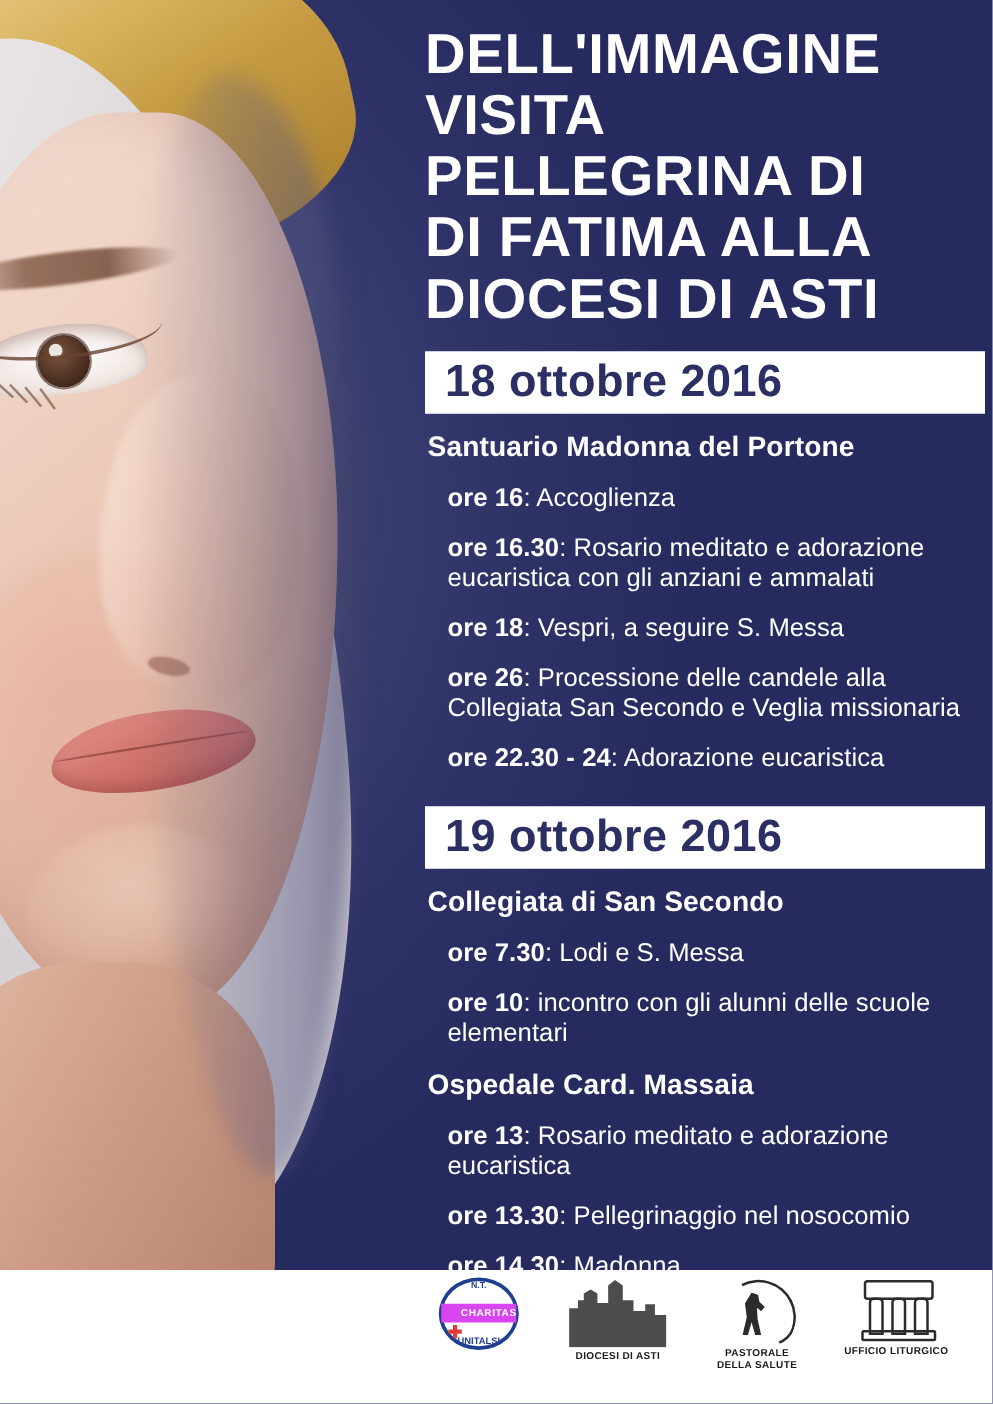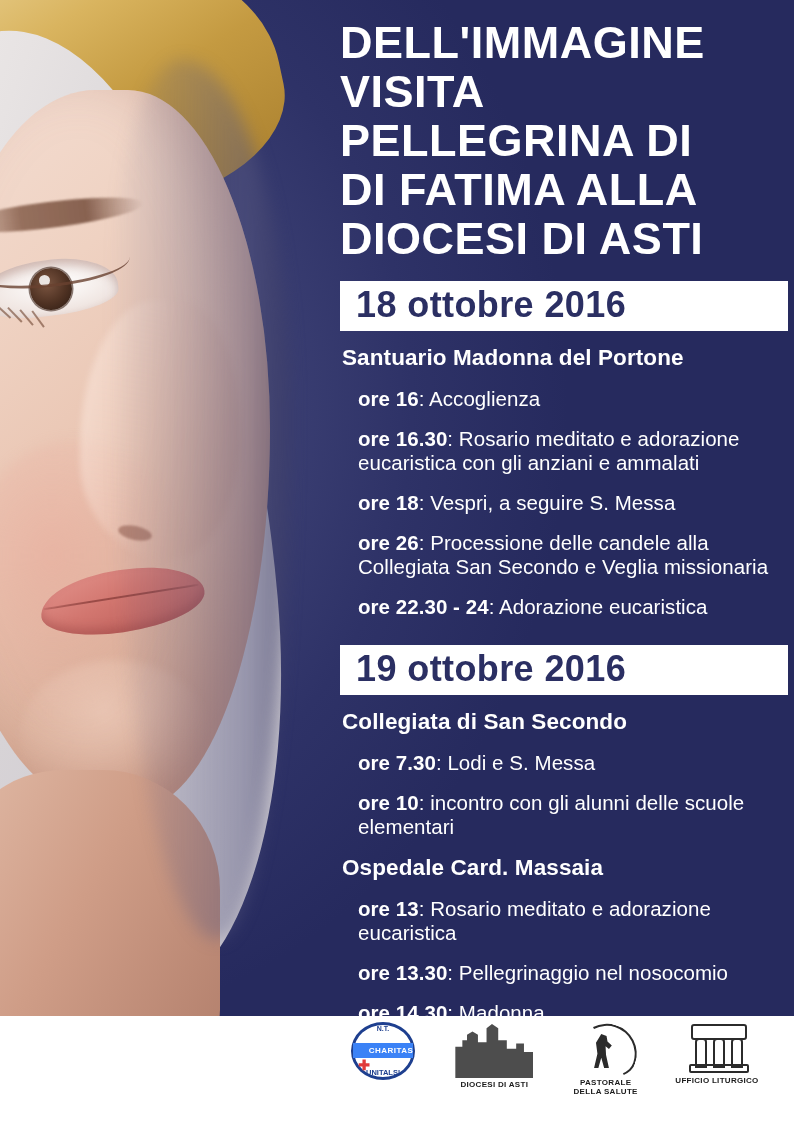--- a/index.html
+++ b/index.html
@@ -306,21 +306,21 @@
     border: 3px solid #1e3f8f;
     border-radius: 50%;
     background: #fff;
   }
   .unitalsi .band {
     position: absolute;
     left: 2px;
     right: 2px;
     top: 21px;
     height: 15px;
-    background: #3b82f6;
+    background: #d946ef;
     display: flex;
     align-items: center;
     justify-content: center;
     color: #fff;
     font-size: 8px;
     font-weight: bold;
     letter-spacing: 0.5px;
     padding-left: 16px;
   }
   .unitalsi .top-txt {

